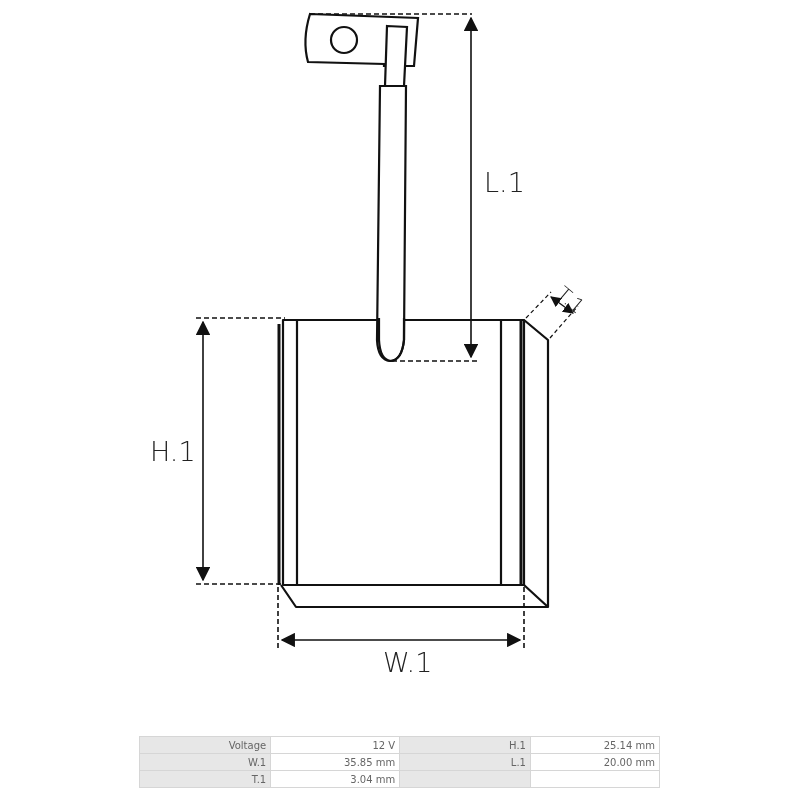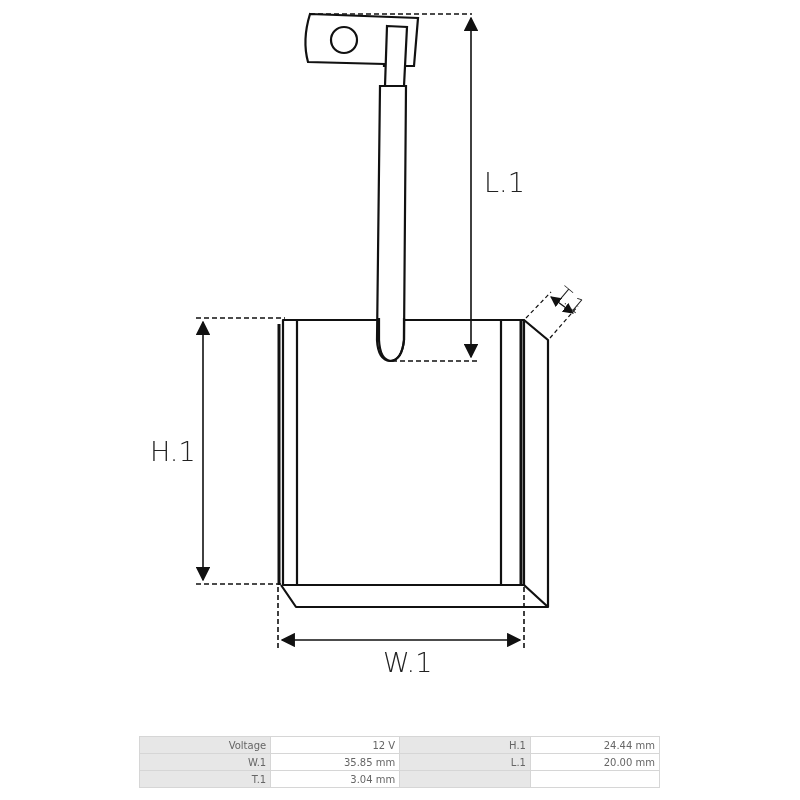--- a/index.html
+++ b/index.html
@@ -123,21 +123,21 @@
   </g>
   <text class="dim-label" x="0" y="0" style="font-size:20px" transform="translate(555,296) rotate(40)">T.1</text>
 </svg>
 
 <table class="spec-table">
   <tbody>
     <tr>
       <td class="lbl">Voltage</td>
       <td class="val">12 V</td>
       <td class="lbl">H.1</td>
-      <td class="val">24.44 mm</td>
+      <td class="val">25.14 mm</td>
     </tr>
     <tr>
       <td class="lbl">W.1</td>
       <td class="val">35.85 mm</td>
       <td class="lbl">L.1</td>
       <td class="val">20.00 mm</td>
     </tr>
     <tr>
       <td class="lbl">T.1</td>
       <td class="val">3.04 mm</td>

